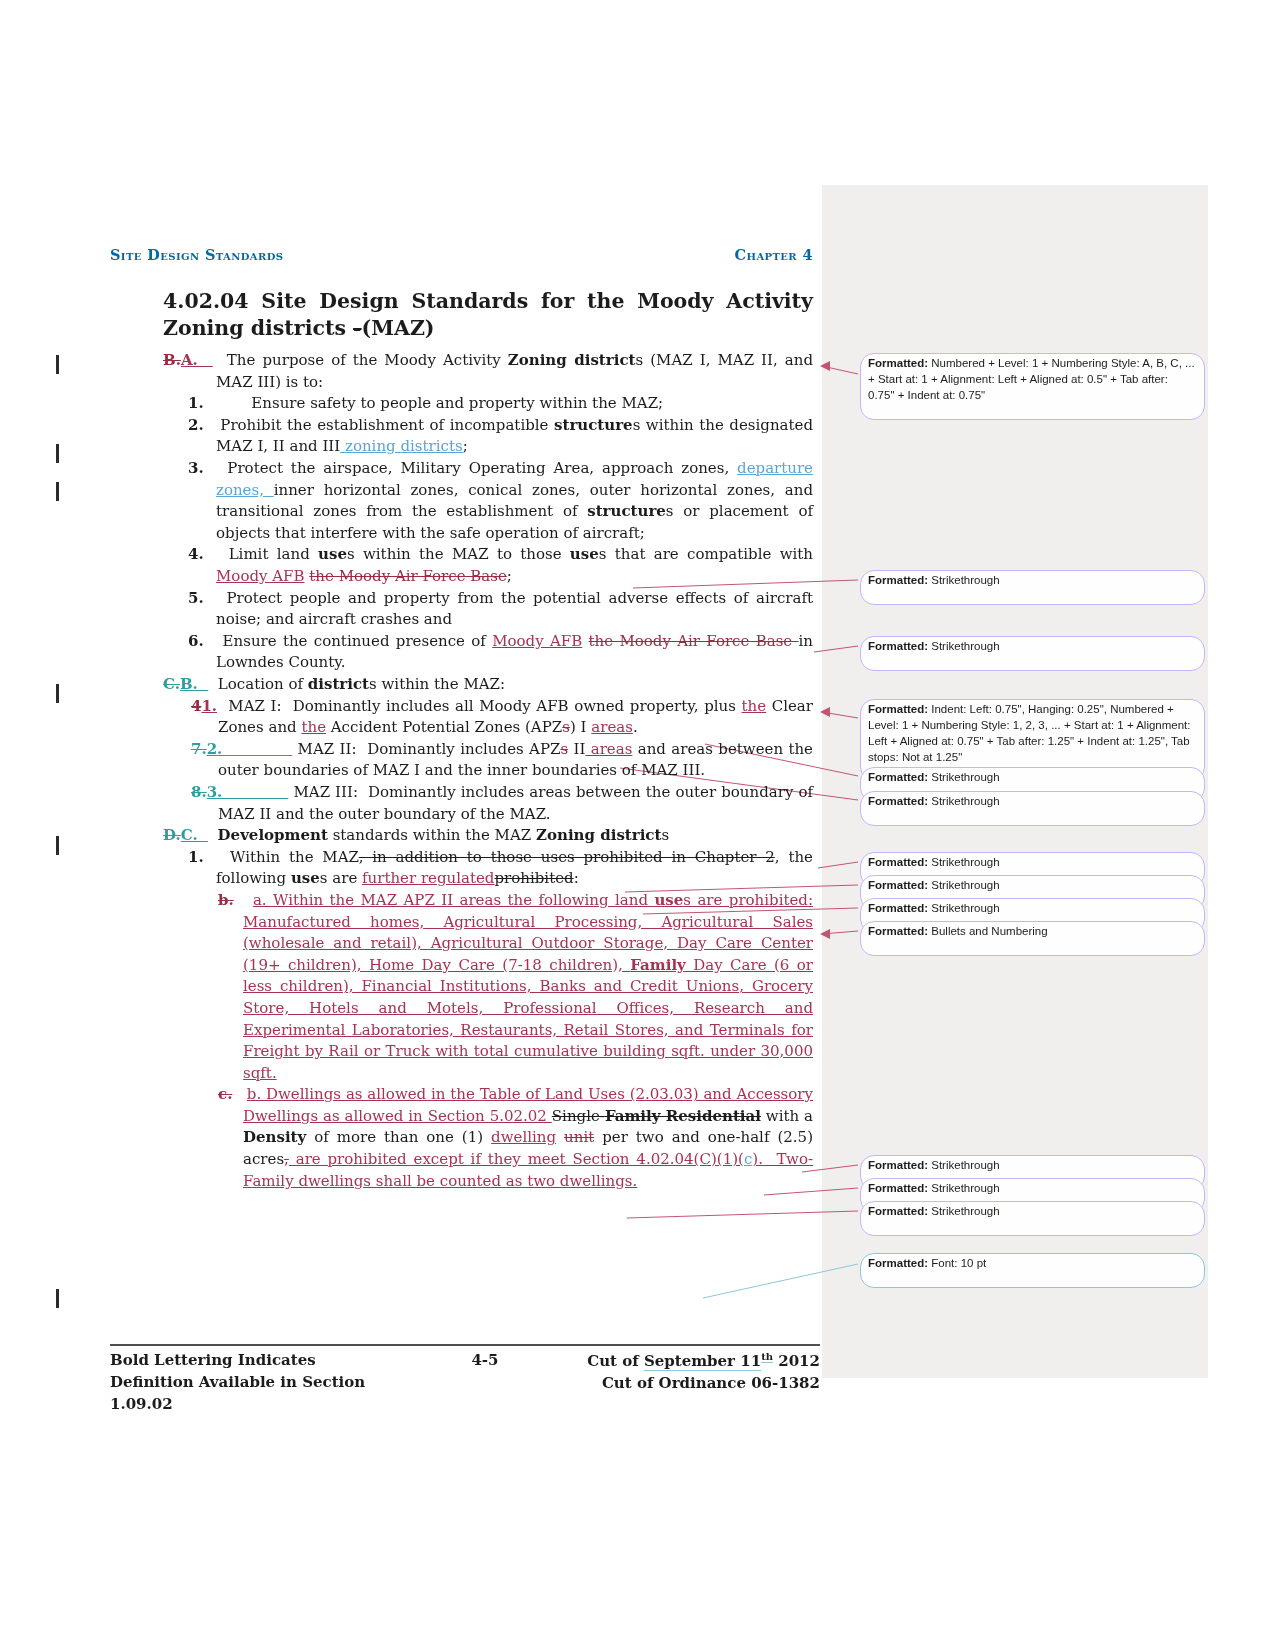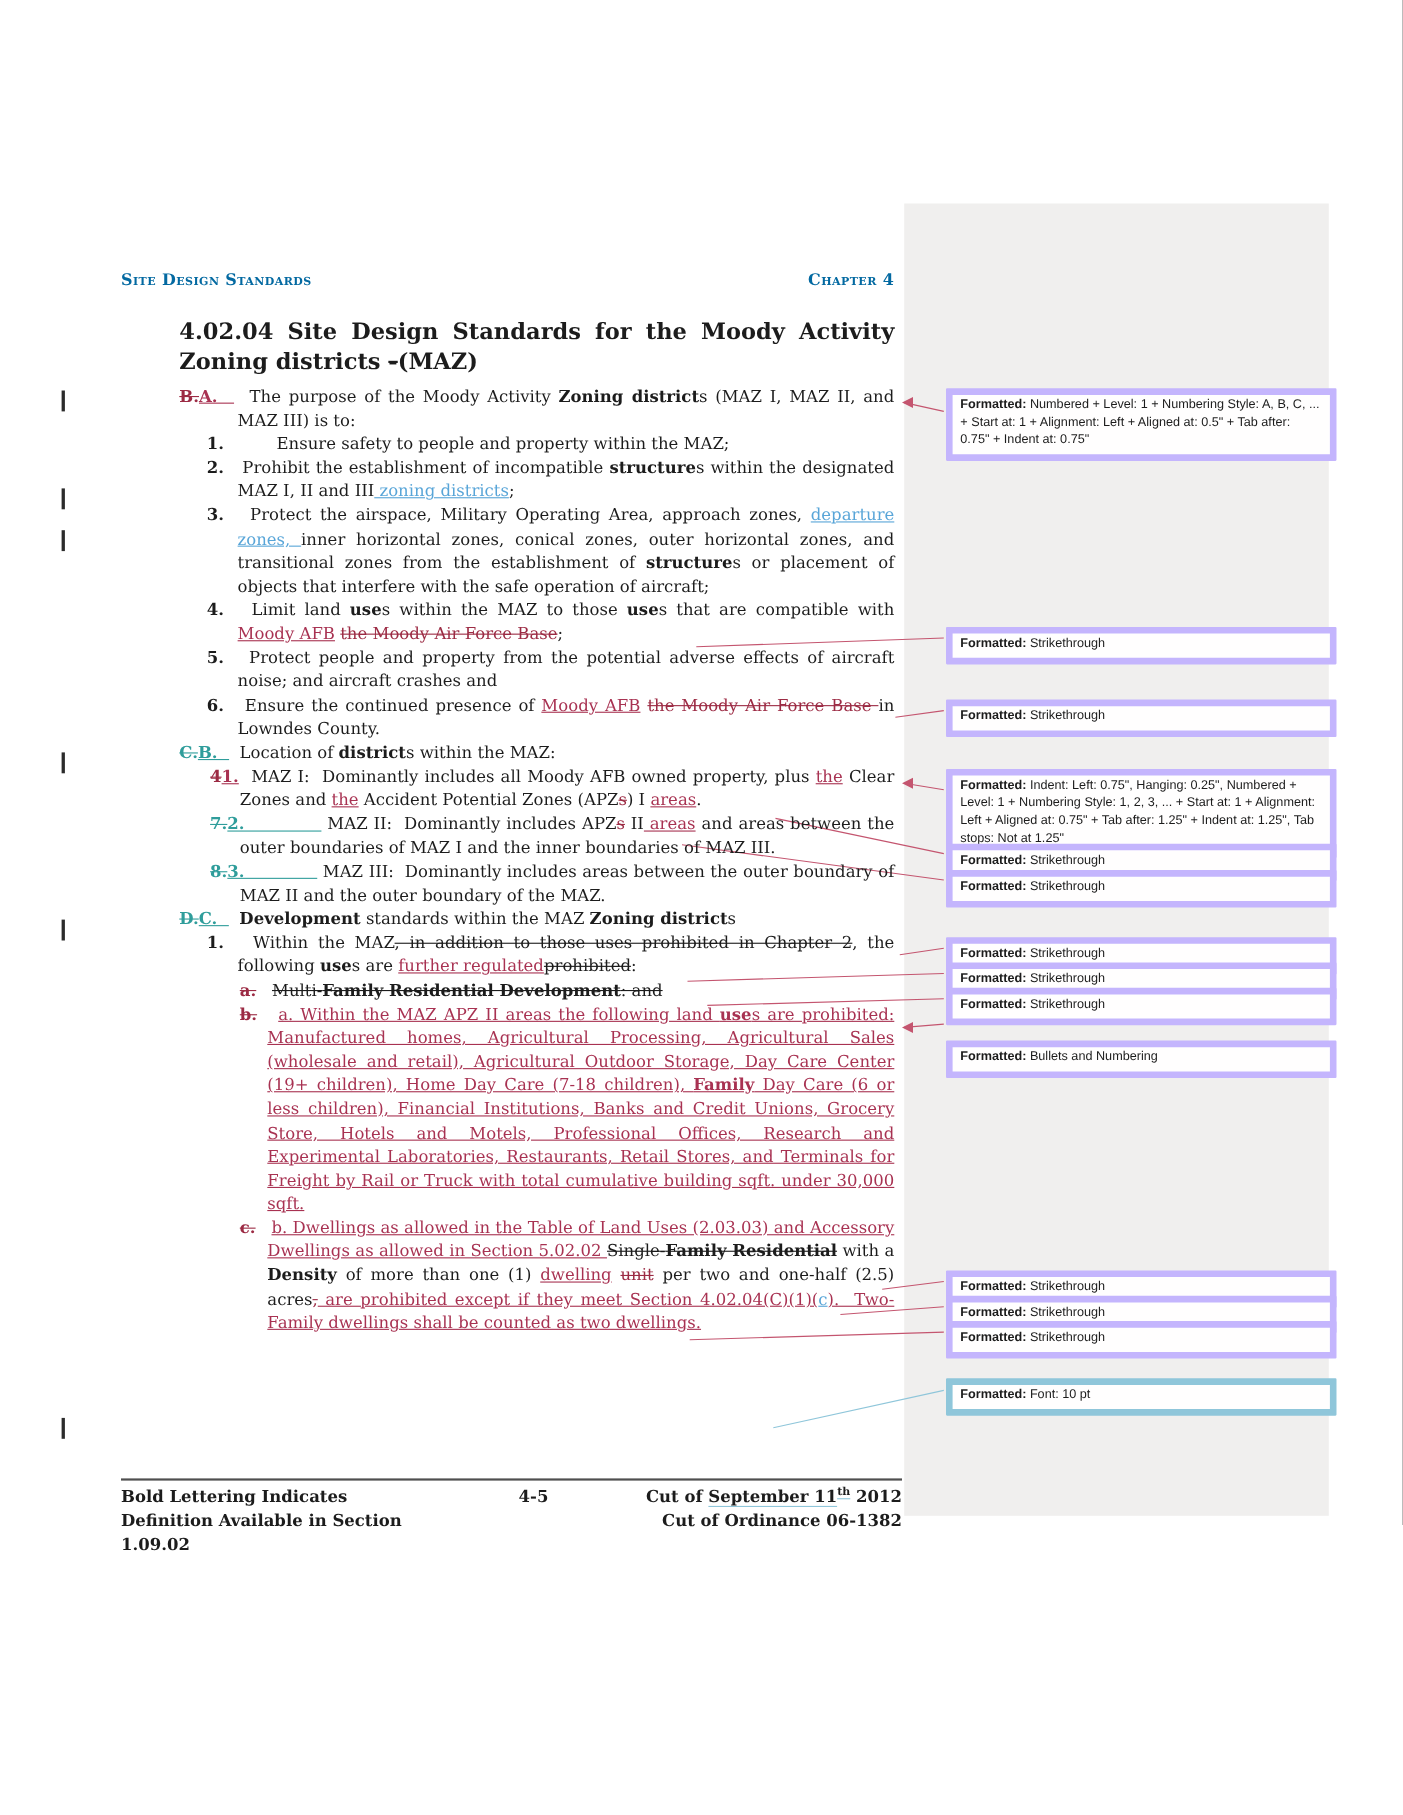--- a/index.html
+++ b/index.html
@@ -26,22 +26,22 @@
   .seg.b{font-weight:bold;}
   .seg.del-red{color:#9c2b44;text-decoration:line-through;}
   .seg.ins-red{color:#a83252;text-decoration:underline;}
   .seg.del-teal{color:#2f9d9b;text-decoration:line-through;}
   .seg.ins-teal{color:#2f9d9b;text-decoration:underline;}
   .seg.del-blk{color:#1c1c1c;text-decoration:line-through;}
   .seg.ins-blue{color:#58a5d8;text-decoration:underline;}
   .seg.sup{vertical-align:super;font-size:10px;}
   .seg.u-teal{border-bottom:1.5px solid #8fc6da;}
 
-  .cbox{position:absolute;left:860px;width:329px;background:#fffefe;border:6px solid #c4b5fd;
-        border-radius:1px;padding:2px 7px 4px 7px;font-family:"Liberation Sans","DejaVu Sans",sans-serif;
+  .cbox{position:absolute;left:860px;width:329px;background:#fffefe;border:1px solid #c4b5fd;
+        border-radius:14px;padding:2px 7px 15px 7px;font-family:"Liberation Sans","DejaVu Sans",sans-serif;
         font-size:11.5px;line-height:1.38;color:#1c1c1c;}
   .cbox.teal{border-color:#8fc6da;}
   .cbl{font-weight:bold;}
 
   .footer{position:absolute;left:110px;top:1344px;width:710px;font-size:15px;font-weight:bold;}
   .f-rule{border-top:2px solid #4f4f4f;margin-bottom:4px;}
   .f-row{display:flex;}
   .f-left{width:320px;line-height:1.45;}
   .f-center{width:110px;text-align:center;line-height:1.45;}
   .f-right{flex:1;text-align:right;line-height:1.45;}
@@ -98,36 +98,35 @@
       <div class="blk ind-n"><span class="seg b">3.</span><span class="seg">&nbsp;&nbsp;&nbsp;</span><span class="seg">Protect the airspace, Military Operating Area, approach zones, </span><span class="seg ins-blue">departure zones, </span><span class="seg">inner horizontal zones, conical zones, outer horizontal zones, and transitional zones from the establishment of </span><span class="seg b">structure</span><span class="seg">s or placement of objects that interfere with the safe operation of aircraft;</span></div>
       <div class="blk ind-n"><span class="seg b">4.</span><span class="seg">&nbsp;&nbsp;&nbsp;</span><span class="seg">Limit land </span><span class="seg b">use</span><span class="seg">s within the MAZ to those </span><span class="seg b">use</span><span class="seg">s that are compatible with </span><span class="seg ins-red">Moody AFB</span><span class="seg"> </span><span class="seg del-red">the Moody Air Force Base</span><span class="seg">;</span></div>
       <div class="blk ind-n"><span class="seg b">5.</span><span class="seg">&nbsp;&nbsp;&nbsp;</span><span class="seg">Protect people and property from the potential adverse effects of aircraft noise; and aircraft crashes and</span></div>
       <div class="blk ind-n"><span class="seg b">6.</span><span class="seg">&nbsp;&nbsp;&nbsp;</span><span class="seg">Ensure the continued presence of </span><span class="seg ins-red">Moody AFB</span><span class="seg"> </span><span class="seg del-red">the Moody Air Force Base </span><span class="seg">in Lowndes County.</span></div>
       <div class="blk ind-a"><span class="seg del-teal b">C.</span><span class="seg ins-teal b">B.&nbsp;&nbsp;</span><span class="seg">&nbsp;&nbsp;</span><span class="seg">Location of </span><span class="seg b">district</span><span class="seg">s within the MAZ:</span></div>
       <div class="blk ind-s"><span class="seg del-red b">4</span><span class="seg ins-red b">1.</span><span class="seg">&nbsp;&nbsp;</span><span class="seg">MAZ I:&nbsp; Dominantly includes all Moody AFB owned property, plus </span><span class="seg ins-red">the</span><span class="seg"> Clear Zones and </span><span class="seg ins-red">the</span><span class="seg"> Accident Potential Zones (APZ</span><span class="seg del-red">s</span><span class="seg">) I </span><span class="seg ins-red">areas</span><span class="seg">.</span></div>
       <div class="blk ind-s"><span class="seg del-teal b">7.</span><span class="seg ins-teal b">2.&nbsp;&nbsp;&nbsp;&nbsp;&nbsp;&nbsp;&nbsp;&nbsp;&nbsp;&nbsp;&nbsp;&nbsp;</span><span class="seg">&nbsp;</span><span class="seg">MAZ II:&nbsp; Dominantly includes APZ</span><span class="seg del-red">s</span><span class="seg"> II</span><span class="seg ins-red"> areas</span><span class="seg"> and areas between the outer boundaries of MAZ I and the inner boundaries of MAZ III.</span></div>
       <div class="blk ind-s"><span class="seg del-teal b">8.</span><span class="seg ins-teal b">3.&nbsp;&nbsp;&nbsp;&nbsp;&nbsp;&nbsp;&nbsp;&nbsp;&nbsp;&nbsp;&nbsp;&nbsp;</span><span class="seg">&nbsp;</span><span class="seg">MAZ III:&nbsp; Dominantly includes areas between the outer boundary of MAZ II and the outer boundary of the MAZ.</span></div>
       <div class="blk ind-a"><span class="seg del-teal b">D.</span><span class="seg ins-teal b">C.&nbsp;&nbsp;</span><span class="seg">&nbsp;&nbsp;</span><span class="seg b">Development</span><span class="seg"> standards within the MAZ </span><span class="seg b">Zoning district</span><span class="seg">s</span></div>
       <div class="blk ind-n"><span class="seg b">1.</span><span class="seg">&nbsp;&nbsp;&nbsp;</span><span class="seg">Within the MAZ</span><span class="seg del-blk">, in addition to those uses prohibited in Chapter 2</span><span class="seg">, the following </span><span class="seg b">use</span><span class="seg">s are </span><span class="seg ins-red">further regulated</span><span class="seg del-blk">prohibited</span><span class="seg">:</span></div>
-      <div class="blk ind-x"><span class="seg del-red b">a.</span><span class="seg">&nbsp;&nbsp;&nbsp;</span><span class="seg del-blk">Multi-</span><span class="seg del-blk b">Family Residential Development</span><span class="seg del-blk">: and</span></div>
       <div class="blk ind-x"><span class="seg del-red b">b.</span><span class="seg">&nbsp;&nbsp;&nbsp;</span><span class="seg ins-red">a. Within the MAZ APZ II areas the following land </span><span class="seg ins-red b">use</span><span class="seg ins-red">s are prohibited: Manufactured homes, Agricultural Processing, Agricultural Sales (wholesale and retail), Agricultural Outdoor Storage, Day Care Center (19+ children), Home Day Care (7-18 children), </span><span class="seg ins-red b">Family</span><span class="seg ins-red"> Day Care (6 or less children), Financial Institutions, Banks and Credit Unions, Grocery Store, Hotels and Motels, Professional Offices, Research and Experimental Laboratories, Restaurants, Retail Stores, and Terminals for Freight by Rail or Truck with total cumulative building sqft. under 30,000 sqft.</span></div>
       <div class="blk ind-x"><span class="seg del-red b">c.</span><span class="seg">&nbsp;&nbsp;&nbsp;</span><span class="seg ins-red">b. Dwellings as allowed in the Table of Land Uses (2.03.03) and Accessory Dwellings as allowed in Section 5.02.02 </span><span class="seg del-blk">Single-</span><span class="seg del-blk b">Family Residential</span><span class="seg"> with a </span><span class="seg b">Density</span><span class="seg"> of more than one (1) </span><span class="seg ins-red">dwelling</span><span class="seg"> </span><span class="seg del-red">unit</span><span class="seg"> per two and one-half (2.5) acres</span><span class="seg del-red">,</span><span class="seg ins-red"> are prohibited except if they meet Section 4.02.04(C)(1)(</span><span class="seg ins-blue">c</span><span class="seg ins-red">).&nbsp; Two-Family dwellings shall be counted as two dwellings.</span></div>
     </div>
   </div>
 
   <div class="cbox" style="top:353px"><span class="cbl">Formatted:</span><span> Numbered + Level: 1 + Numbering Style: A, B, C, ... + Start at: 1 + Alignment: Left + Aligned at: 0.5" + Tab after: 0.75" + Indent at: 0.75"</span></div>
   <div class="cbox" style="top:570px"><span class="cbl">Formatted:</span><span> Strikethrough</span></div>
   <div class="cbox" style="top:636px"><span class="cbl">Formatted:</span><span> Strikethrough</span></div>
   <div class="cbox" style="top:699px"><span class="cbl">Formatted:</span><span> Indent: Left: 0.75", Hanging: 0.25", Numbered + Level: 1 + Numbering Style: 1, 2, 3, ... + Start at: 1 + Alignment: Left + Aligned at: 0.75" + Tab after: 1.25" + Indent at: 1.25", Tab stops: Not at 1.25"</span></div>
   <div class="cbox" style="top:767px"><span class="cbl">Formatted:</span><span> Strikethrough</span></div>
   <div class="cbox" style="top:791px"><span class="cbl">Formatted:</span><span> Strikethrough</span></div>
   <div class="cbox" style="top:852px"><span class="cbl">Formatted:</span><span> Strikethrough</span></div>
   <div class="cbox" style="top:875px"><span class="cbl">Formatted:</span><span> Strikethrough</span></div>
   <div class="cbox" style="top:898px"><span class="cbl">Formatted:</span><span> Strikethrough</span></div>
-  <div class="cbox" style="top:946px"><span class="cbl">Formatted:</span><span> Bullets and Numbering</span></div>
+  <div class="cbox" style="top:921px"><span class="cbl">Formatted:</span><span> Bullets and Numbering</span></div>
   <div class="cbox" style="top:1155px"><span class="cbl">Formatted:</span><span> Strikethrough</span></div>
   <div class="cbox" style="top:1178px"><span class="cbl">Formatted:</span><span> Strikethrough</span></div>
   <div class="cbox" style="top:1201px"><span class="cbl">Formatted:</span><span> Strikethrough</span></div>
   <div class="cbox teal" style="top:1253px"><span class="cbl">Formatted:</span><span> Font: 10 pt</span></div>
 
   <div class="footer">
     <div class="f-rule"></div>
     <div class="f-row">
       <div class="f-left">
         <div>Bold Lettering Indicates</div>

